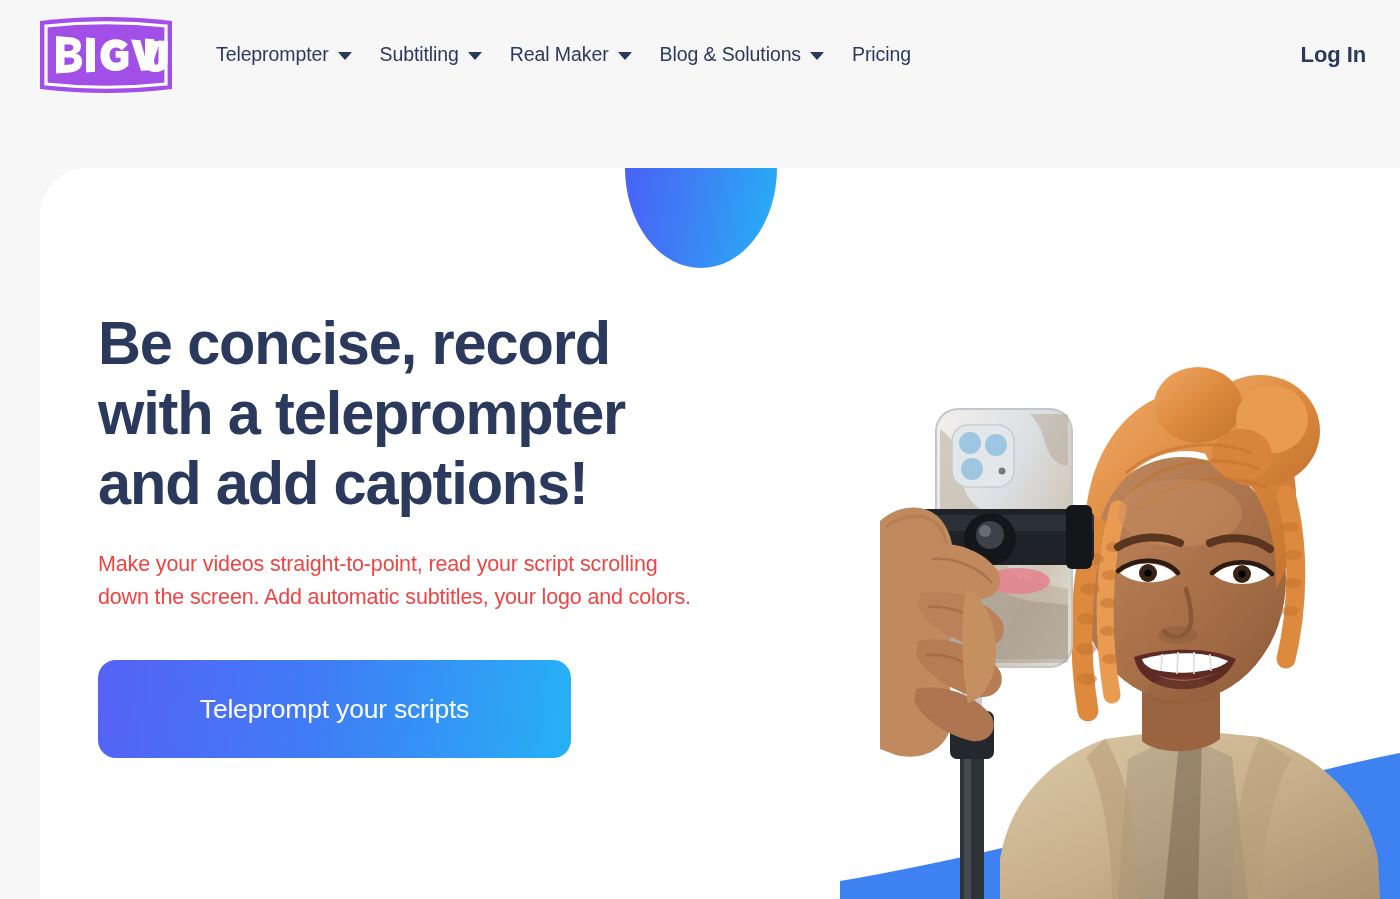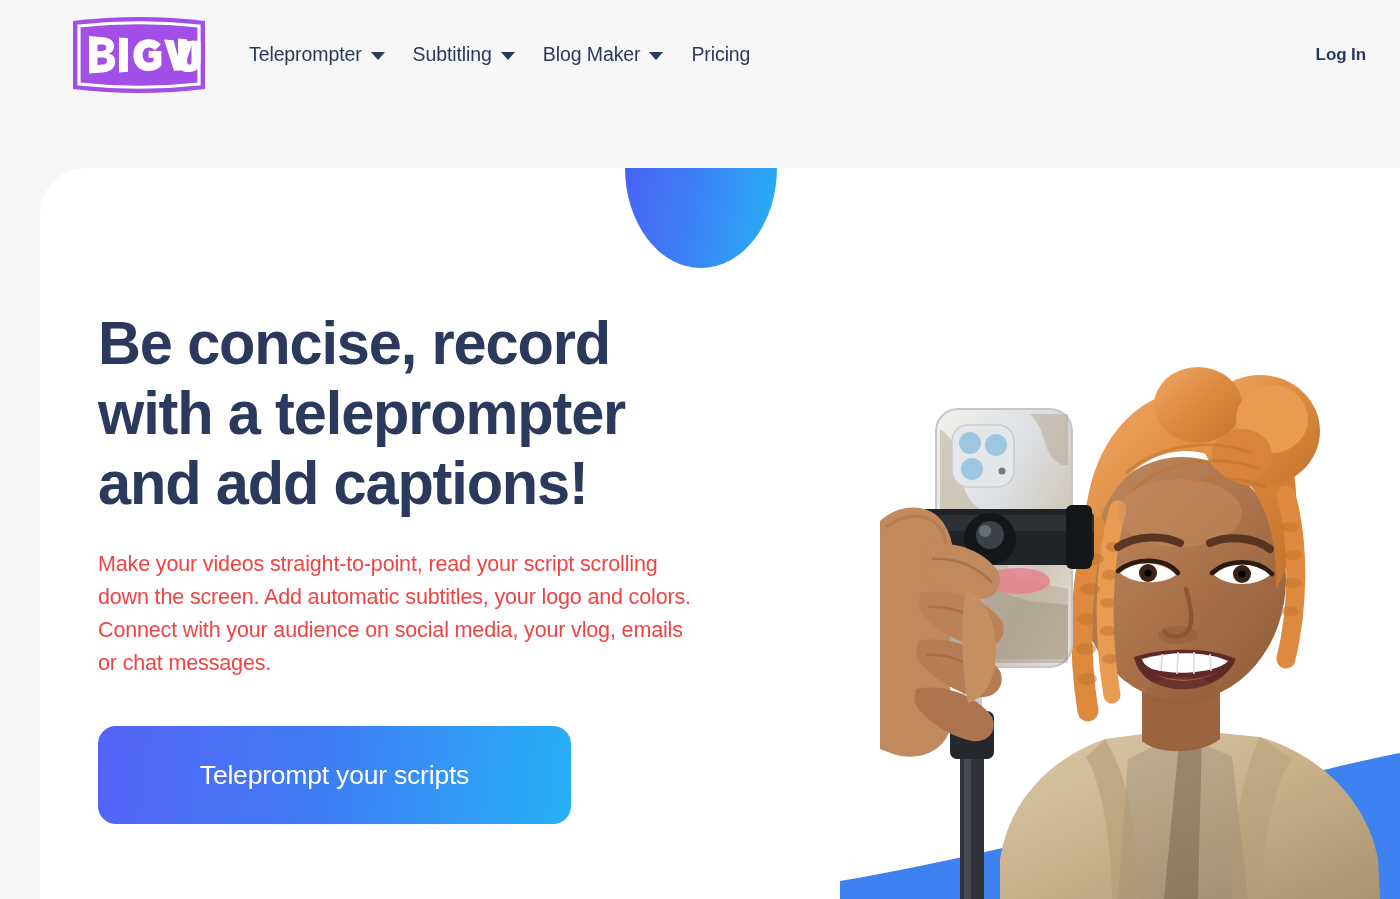--- a/index.html
+++ b/index.html
@@ -20,21 +20,20 @@
   .header {
     position: absolute;
     top: 0; left: 0;
     width: 1400px;
     height: 168px;
     background: #f7f7f8;
     display: flex;
     align-items: flex-start;
     z-index: 30;
     pointer-events: none;
-    padding-left: 33px;
   }
   .header-inner {
     width: 1400px;
     height: 110px;
     display: flex;
     align-items: center;
     padding: 0 30px 0 36px;
     pointer-events: auto;
   }
 
@@ -77,21 +76,21 @@
     border-left: 7px solid transparent;
     border-right: 7px solid transparent;
     border-top: 8px solid #2b3a5c;
     display: inline-block;
     position: relative;
     top: 1px;
   }
 
   .login {
     color: #2b3a5c;
-    font-size: 17px;
+    font-size: 22px;
     font-weight: bold;
     letter-spacing: -0.1px;
     white-space: nowrap;
     cursor: pointer;
     padding: 6px 4px;
     margin-left: 24px;
     flex: 0 0 auto;
   }
 
   
@@ -223,21 +222,25 @@
     <nav class="nav">
       <div class="nav-item">
         <span>Teleprompter</span>
         <span class="caret"></span>
       </div>
       <div class="nav-item">
         <span>Subtitling</span>
         <span class="caret"></span>
       </div>
       <div class="nav-item">
-        <span>Blog Maker</span>
+        <span>Real Maker</span>
+        <span class="caret"></span>
+      </div>
+      <div class="nav-item">
+        <span>Blog &amp; Solutions</span>
         <span class="caret"></span>
       </div>
       <div class="nav-item">
         <span>Pricing</span>
       </div>
     </nav>
 
     <div class="login">Log In</div>
   </div>
 </div>
@@ -249,21 +252,20 @@
   <div class="deco-wave">
     <svg viewBox="0 0 560 150" preserveAspectRatio="none">
       <path d="M0 150 L0 132 C130 110 300 66 430 34 C490 19 530 10 560 4 L560 150 Z" fill="#3d82f0"></path>
     </svg>
   </div>
 
   <div class="hero-text">
     <h1 class="hero-title">Be concise, record with a teleprompter and add captions!</h1>
     <div class="hero-sub">
       <span class="p1">Make your videos straight-to-point, read your script scrolling down the screen. Add automatic subtitles, your logo and colors.</span>
-      <span class="p2">Connect with your audience on social media, your vlog, emails or chat messages.</span>
     </div>
     <button class="cta">Teleprompt your scripts</button>
   </div>
 
   <div class="hero-photo">
     <svg viewBox="0 0 520 640">
       <defs>
         <linearGradient id="skinG" x1="0" y1="0" x2="1" y2="1">
           <stop offset="0%" stop-color="#c08a5e"></stop>
           <stop offset="55%" stop-color="#a9714a"></stop>

